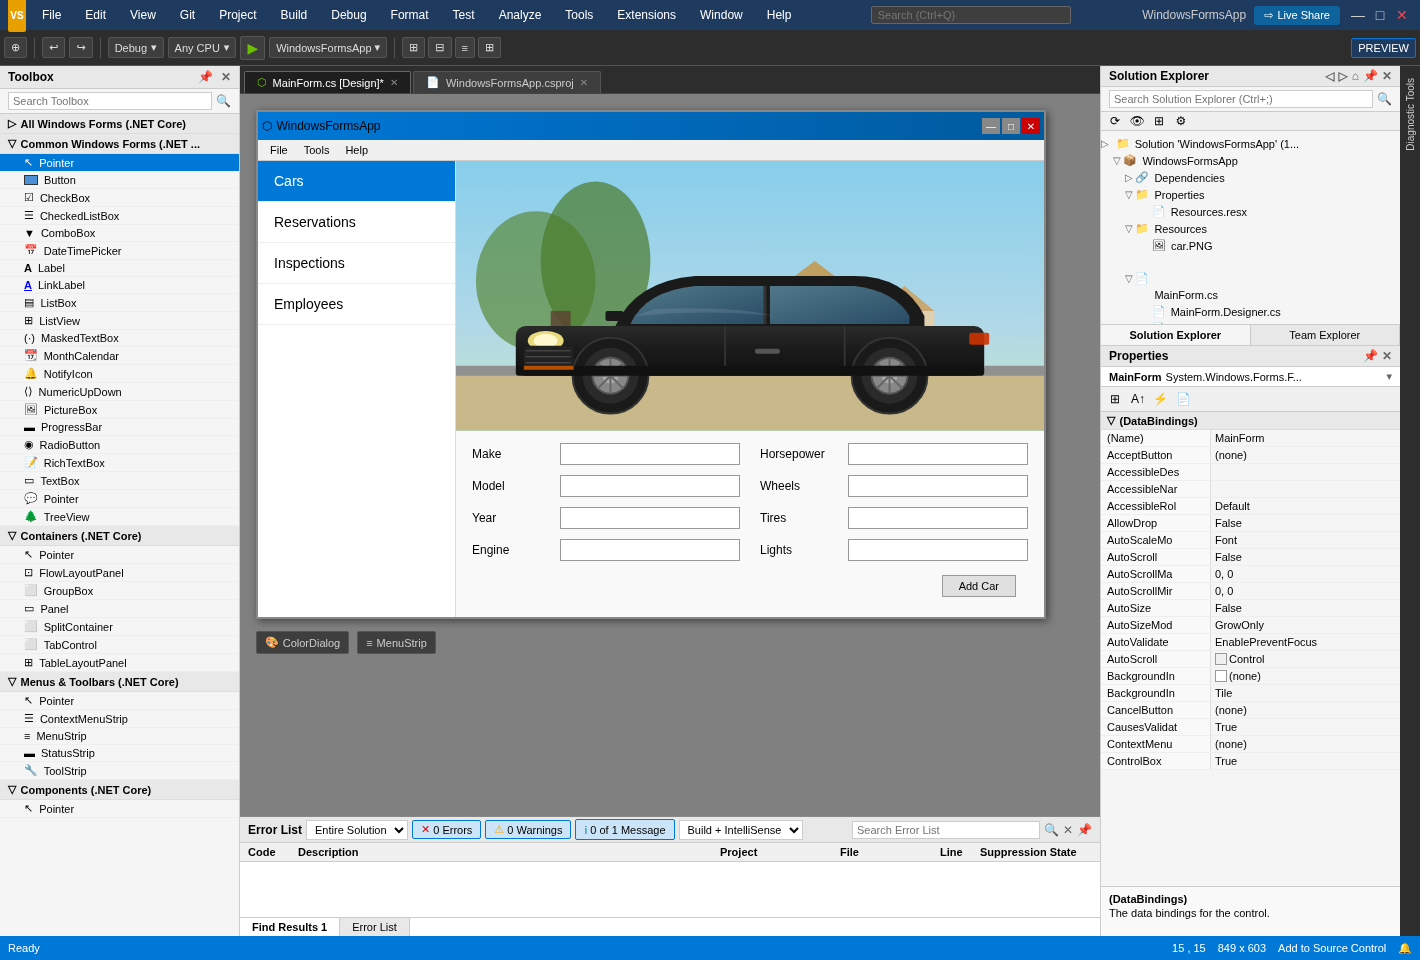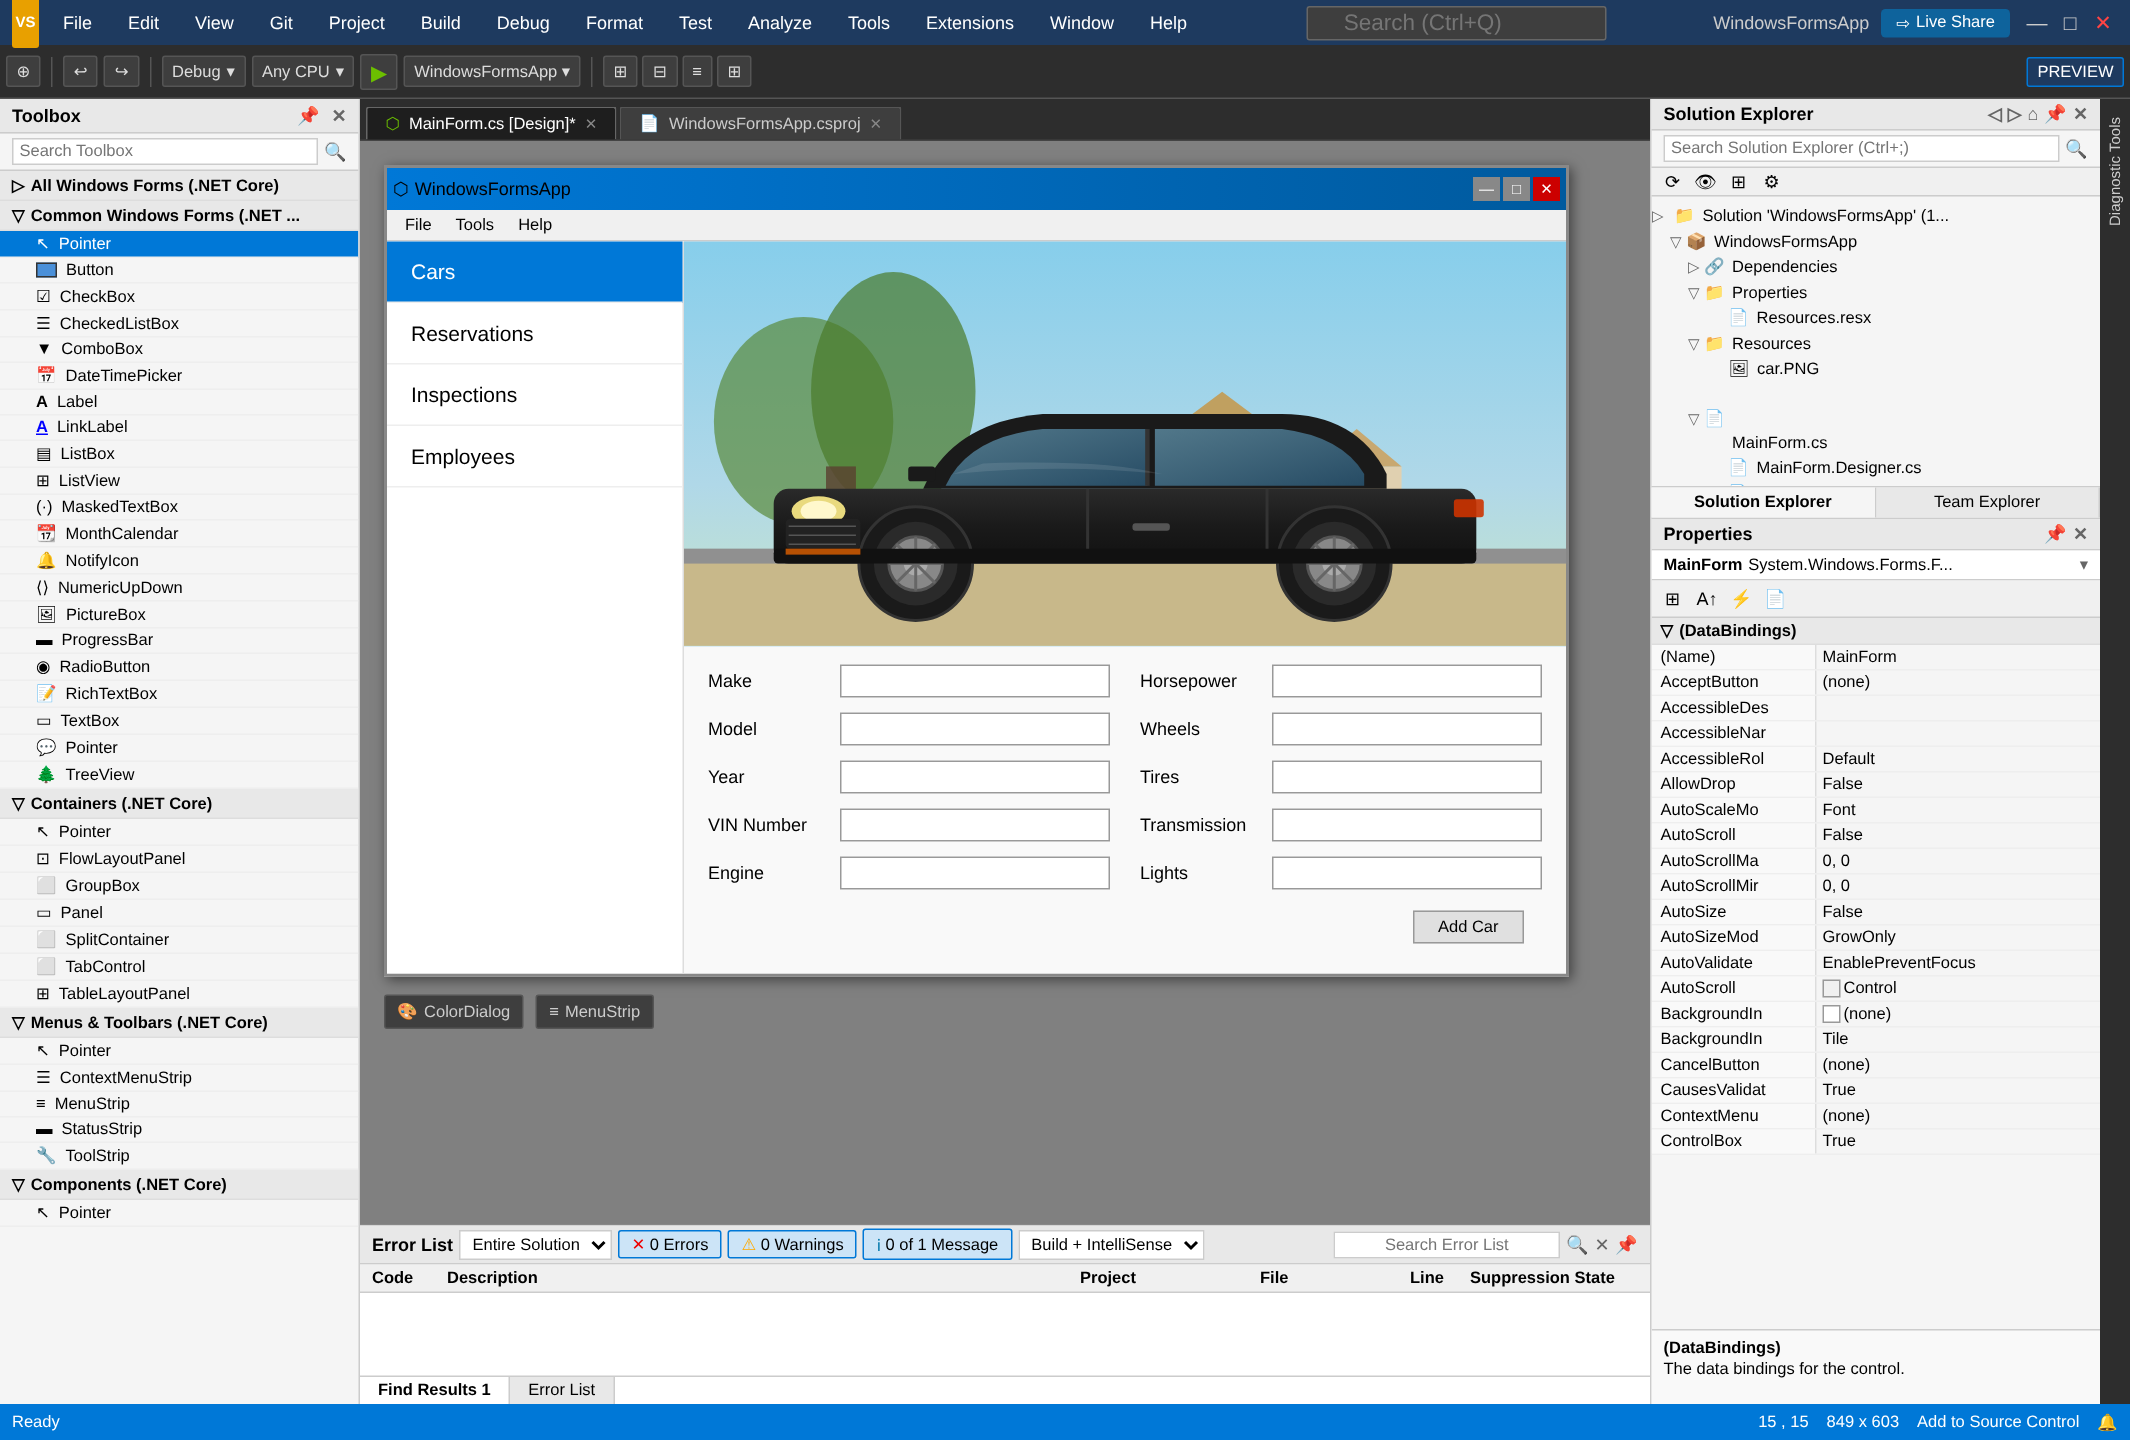--- a/index.html
+++ b/index.html
@@ -139,21 +139,21 @@
     <span class="menu-item">Debug</span>
     <span class="menu-item">Format</span>
     <span class="menu-item">Test</span>
     <span class="menu-item">Analyze</span>
     <span class="menu-item">Tools</span>
     <span class="menu-item">Extensions</span>
     <span class="menu-item">Window</span>
     <span class="menu-item">Help</span>
   </div>
   <div class="center">
-    <input type="text" style="padding: 2px 24px; background: rgb(62, 62, 62); border: 1px solid rgb(102, 102, 102); color: rgb(204, 204, 204); font-size: 15px; width: 200px; border-radius: 2px;" placeholder="Search (Ctrl+Q)">
+    <input type="text" style="padding: 2px 6px; background: rgb(62, 62, 62); border: 1px solid rgb(102, 102, 102); color: rgb(204, 204, 204); font-size: 11px; width: 200px; border-radius: 2px;" placeholder="Search (Ctrl+Q)">
   </div>
   <div class="right">
     <div style="font-size: 12px; color: #ccc;">WindowsFormsApp</div>
     <div class="live-share-btn">
       <span>⇨</span>
       <span>Live Share</span>
     </div>
     <div style="display:flex; gap:2px;">
       <div class="win-btn">—</div>
       <div class="win-btn">□</div>
@@ -536,30 +536,20 @@
                   <span class="field-label">Year</span>
                   <input class="field-input" type="text" style="">
                 </div>
                 <div class="field-group">
                   <span class="field-label">Tires</span>
                   <input class="field-input" type="text" style="">
                 </div>
               </div>
               <div class="field-row">
                 <div class="field-group">
-                  <span class="field-label">VIN Number</span>
-                  <input class="field-input" type="text" style="">
-                </div>
-                <div class="field-group">
-                  <span class="field-label">Transmission</span>
-                  <input class="field-input" type="text" style="">
-                </div>
-              </div>
-              <div class="field-row">
-                <div class="field-group">
                   <span class="field-label">Engine</span>
                   <input class="field-input" type="text" style="">
                 </div>
                 <div class="field-group">
                   <span class="field-label">Lights</span>
                   <input class="field-input" type="text" style="">
                 </div>
               </div>
               <div class="add-car-btn">
                 <button>Add Car</button>
@@ -598,21 +588,21 @@
           </div>
           <div class="error-btn active">
             <span style="color: #07a;">ℹ</span>
             <span>0 of 1 Message</span>
           </div>
           <select class="scope-select">
             <option>Build + IntelliSense</option>
           </select>
         </div>
         <div class="error-search">
-          <input type="text" style="padding: 2px 4px; font-size: 11px; border: 1px solid rgb(204, 204, 204); width: 151px; text-align: center;" placeholder="Search Error List">
+          <input type="text" style="padding: 2px 4px; font-size: 11px; border: 1px solid rgb(204, 204, 204); width: 188px;" placeholder="Search Error List">
           <span style="color:#666;">🔍</span>
           <span style="cursor:pointer; color:#666;">✕</span>
           <span style="cursor:pointer; color:#666;">📌</span>
         </div>
       </div>
       <div id="error-list-cols">
         <span class="col-header" style="width:50px;">Code</span>
         <span class="col-header" style="flex:1;">Description</span>
         <span class="col-header" style="width:120px;">Project</span>
         <span class="col-header" style="width:100px;">File</span>

